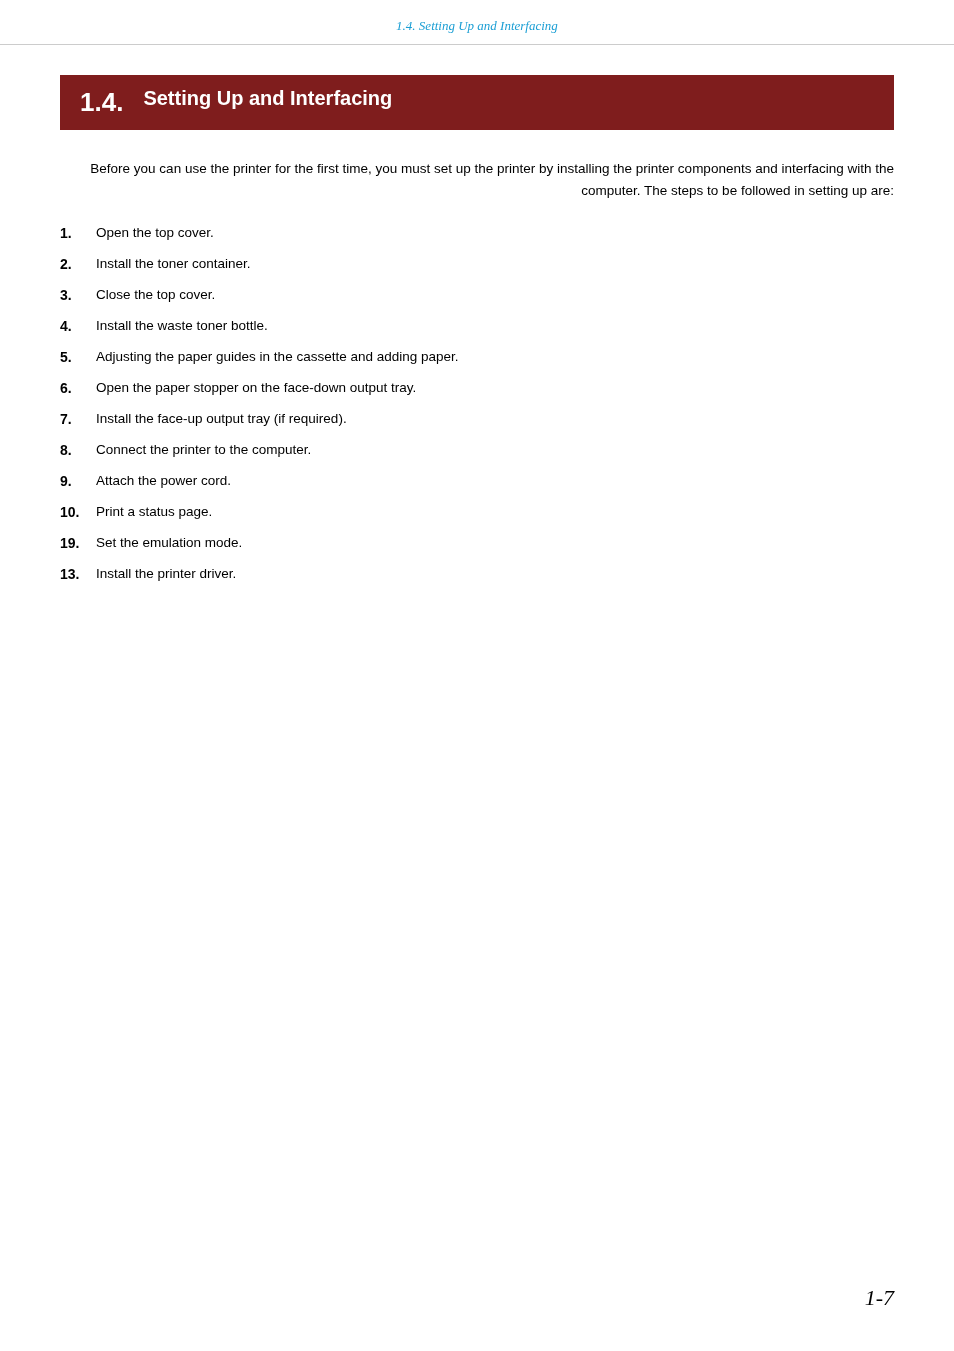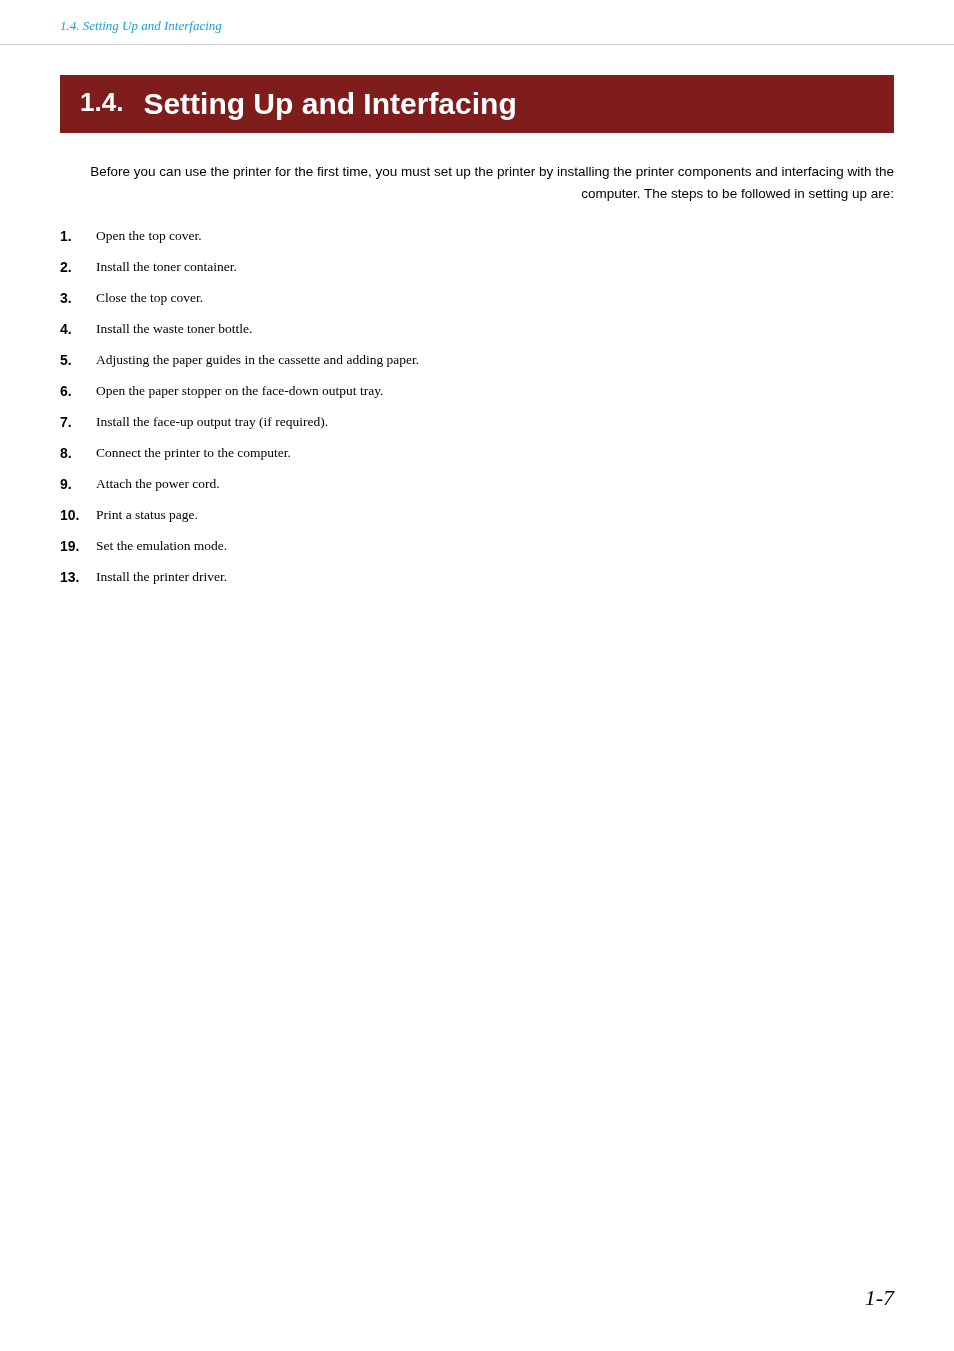--- a/index.html
+++ b/index.html
@@ -21,21 +21,21 @@
       width: 954px;
       min-height: 1351px;
       background: #ffffff;
       padding: 0;
       position: relative;
     }
 
     
     .page-header {
       display: flex;
-      justify-content: flex-start;
+      justify-content: center;
       align-items: center;
       padding: 18px 60px 10px 60px;
       border-bottom: 1px solid #cccccc;
     }
 
     .header-title {
       font-style: italic;
       font-size: 13px;
       color: #1a9ed4;
       font-family: Georgia, serif;
@@ -56,21 +56,21 @@
 
     .section-number {
       font-size: 26px;
       font-weight: bold;
       color: #ffffff;
       font-family: Arial, sans-serif;
       margin-right: 20px;
     }
 
     .section-title {
-      font-size: 30px;
+      font-size: 20px;
       font-weight: bold;
       color: #ffffff;
       font-family: Arial, sans-serif;
     }
 
     
     .intro-text {
       font-size: 13.5px;
       line-height: 1.65;
       margin-bottom: 20px;
@@ -99,21 +99,20 @@
     .step-number {
       font-weight: bold;
       font-family: Arial, sans-serif;
       color: #000000;
       min-width: 36px;
       font-size: 14px;
     }
 
     .step-text {
       flex: 1;
-      font-family: Liberation Serif, serif;
     }
 
     
     .page-footer {
       position: absolute;
       bottom: 40px;
       right: 60px;
       font-style: italic;
       font-size: 22px;
       color: #000000;

